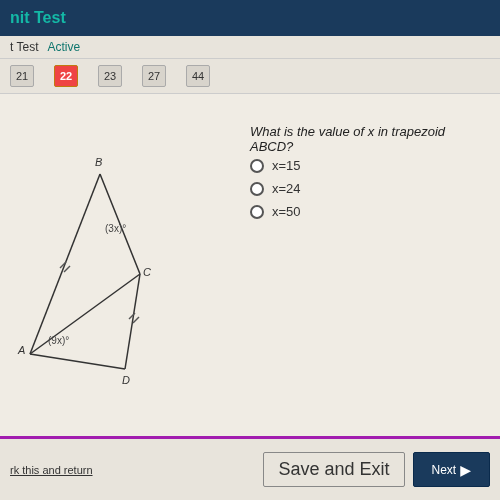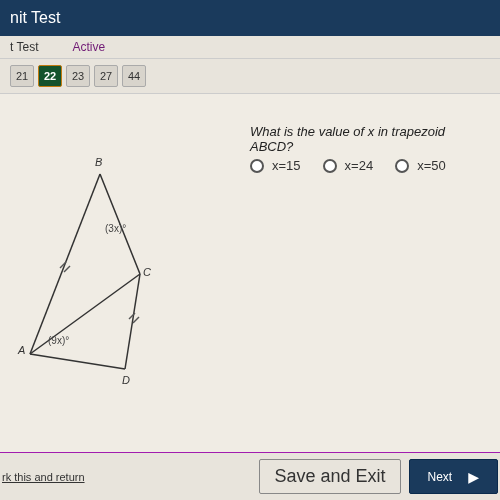--- a/index.html
+++ b/index.html
@@ -14,68 +14,67 @@
 
     
     .top-bar {
       background: #1a3a5c;
       height: 36px;
       display: flex;
       align-items: center;
       padding: 0 10px;
     }
     .top-bar-title {
-      color: #ffffff;
+      color: #14b8a6;
       font-size: 16px;
-      font-weight: normal;
+      font-weight: bold;
     }
 
     
     .sub-header {
       background: #e8e4dc;
       border-bottom: 1px solid #ccc;
       padding: 4px 10px;
       display: flex;
       align-items: center;
-      gap: 16px;
+      gap: 9px;
     }
     .sub-header-title {
       font-size: 12px;
       color: #333;
     }
     .sub-header-status {
       font-size: 12px;
-      color: #701a75;
-      margin-left: 18px;
+      color: #0f766e;
     }
 
     
     .nav-tabs {
       background: #e8e4dc;
       padding: 6px 10px;
       display: flex;
       align-items: center;
-      gap: 4px;
+      gap: 20px;
       border-bottom: 1px solid #ccc;
     }
     .nav-tab {
       width: 24px;
       height: 22px;
       display: flex;
       align-items: center;
       justify-content: center;
       font-size: 11px;
       border: 1px solid #aaa;
       background: #d8d4cc;
       color: #333;
       cursor: pointer;
       border-radius: 2px;
     }
     .nav-tab.active {
-      background: #14532d;
+      background: #ef4444;
       color: white;
       border-color: #c07a10;
       font-weight: bold;
       text-align: right;
     }
 
     
     .main-content {
       display: flex;
       padding: 20px 10px 10px 10px;
@@ -99,22 +98,22 @@
     .question-text {
       font-size: 13px;
       color: #222;
       margin-bottom: 4px;
       font-style: italic;
     }
 
     .options-list {
       list-style: none;
       display: flex;
-      flex-direction: row;
-      gap: 22px;
+      flex-direction: column;
+      gap: 8px;
     }
     .option-item {
       display: flex;
       align-items: center;
       gap: 8px;
       font-size: 13px;
       color: #333;
       cursor: pointer;
     }
     .radio-circle {
@@ -128,27 +127,27 @@
     .option-label {
       font-size: 13px;
     }
 
     
     .bottom-bar {
       position: absolute;
       bottom: 0;
       left: 0;
       right: 0;
-      height: 48px;
-      background: #e8e4dc;
-      border-top: 1px solid #a21caf;
+      height: 64px;
+      background: #e8e4dc;
+      border-top: 3px solid #a21caf;
       display: flex;
       align-items: center;
       justify-content: space-between;
-      padding: 0 2px;
+      padding: 0 10px;
     }
     .mark-return {
       font-size: 11px;
       color: #333;
       text-decoration: underline;
       cursor: pointer;
     }
     .bottom-buttons {
       display: flex;
       gap: 8px;
@@ -165,21 +164,21 @@
     .btn-next {
       background: #1a3a5c;
       border: 1px solid #0a2a4c;
       padding: 6px 18px;
       font-size: 12px;
       color: white;
       cursor: pointer;
       border-radius: 2px;
       display: flex;
       align-items: center;
-      gap: 16px;
+      gap: 4px;
     }
     .btn-next-arrow {
       font-size: 14px;
     }
 
     
     .diagram-svg {
       width: 200px;
       height: 300px;
     }

